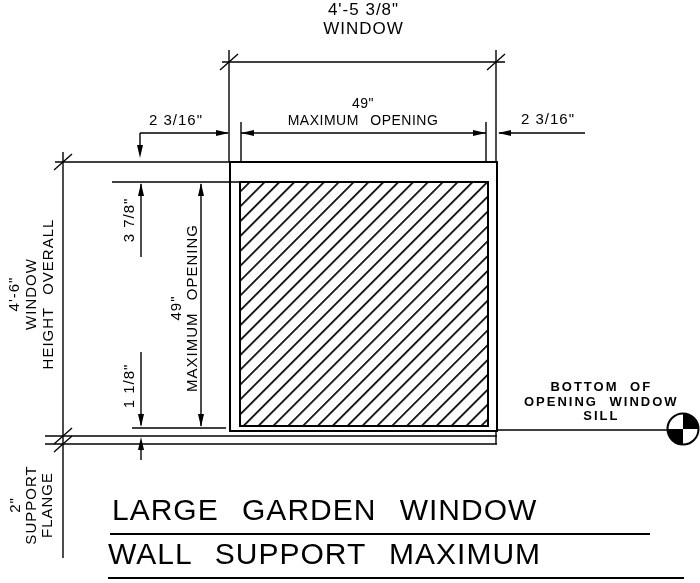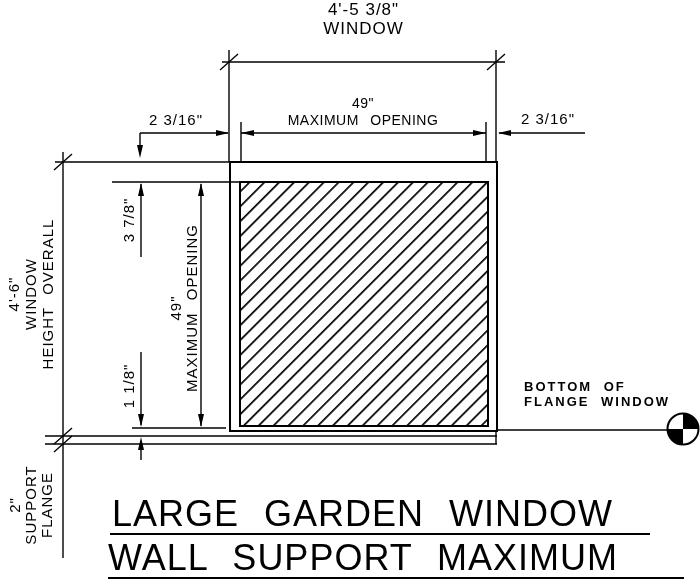--- a/index.html
+++ b/index.html
@@ -14,21 +14,21 @@
   .dim{font-size:15px;letter-spacing:1px;}
   .dim-sm{font-size:14px;letter-spacing:0.5px;}
   .ctr{text-align:center;}
   .rot{transform:translate(-50%,-50%) rotate(-90deg);transform-origin:center center;}
   .ws{word-spacing:7px;}
   .topblock{line-height:19px;font-size:17px;letter-spacing:1px;}
   .owblock{line-height:17px;}
   .rot3{line-height:17px;font-size:15px;letter-spacing:1px;}
   .rot2{line-height:16px;font-size:15px;letter-spacing:1px;}
   .callout{font-size:13px;font-weight:bold;letter-spacing:2px;word-spacing:6px;line-height:14.5px;}
-  .title{font-size:36px;letter-spacing:1px;word-spacing:14px;}
+  .title{font-size:30px;letter-spacing:1px;word-spacing:14px;}
 </style>
 </head>
 <body>
 
 <div id="canvas">
 
   <svg id="linework" width="700" height="583" viewBox="0 0 700 583">
     <defs>
       <pattern id="hatch" width="10.5" height="10.5" patternUnits="userSpaceOnUse" patternTransform="rotate(45)">
         <rect width="10.5" height="10.5" fill="#ffffff"></rect>
@@ -149,22 +149,23 @@
   </div>
 
   <div class="txt rot dim" style="left:128px;top:386px;">1 1/8"</div>
 
   <div class="txt rot rot2 ctr" style="left:31px;top:505px;">
     <div>2"</div>
     <div>SUPPORT</div>
     <div>FLANGE</div>
   </div>
 
-  <div class="txt callout" style="left:524px;top:380px;">
+  <div class="txt callout" style="left:524px;top:380px;text-align:center;">
     <div>BOTTOM OF</div>
-    <div>FLANGE WINDOW</div>
+    <div>OPENING WINDOW</div>
+    <div>SILL</div>
   </div>
 
   <div class="txt title" style="left:112px;top:493px;">LARGE GARDEN WINDOW</div>
 
   <div class="txt title" style="left:108px;top:537px;">WALL SUPPORT MAXIMUM</div>
 
 </div>
 
 </body></html>

